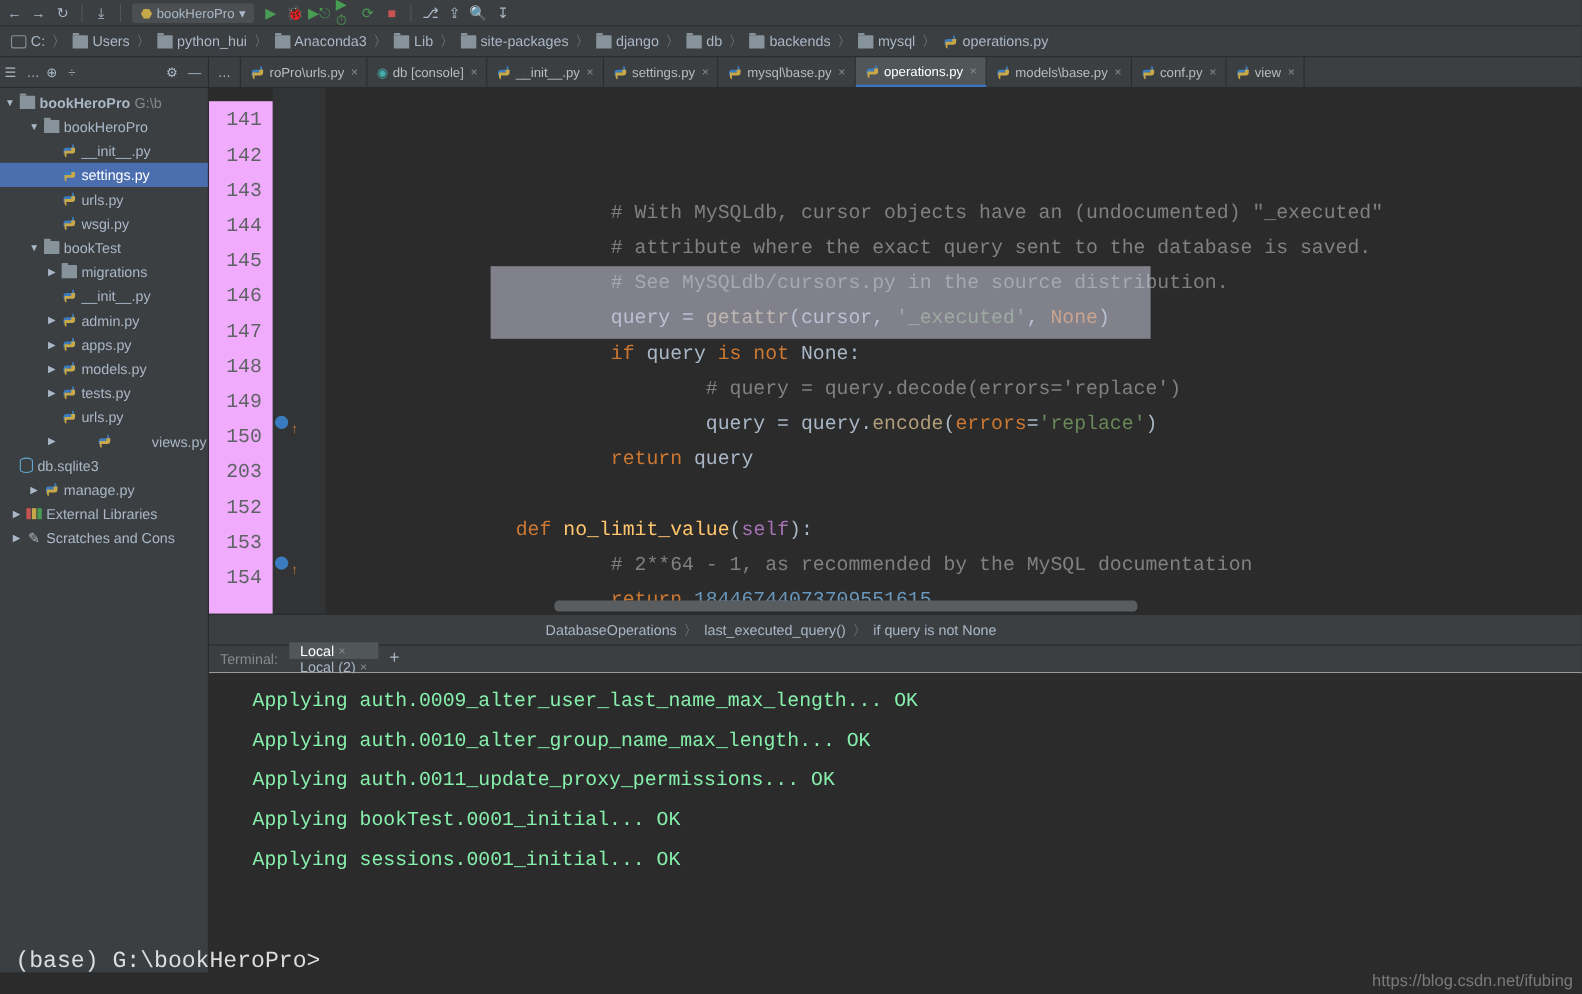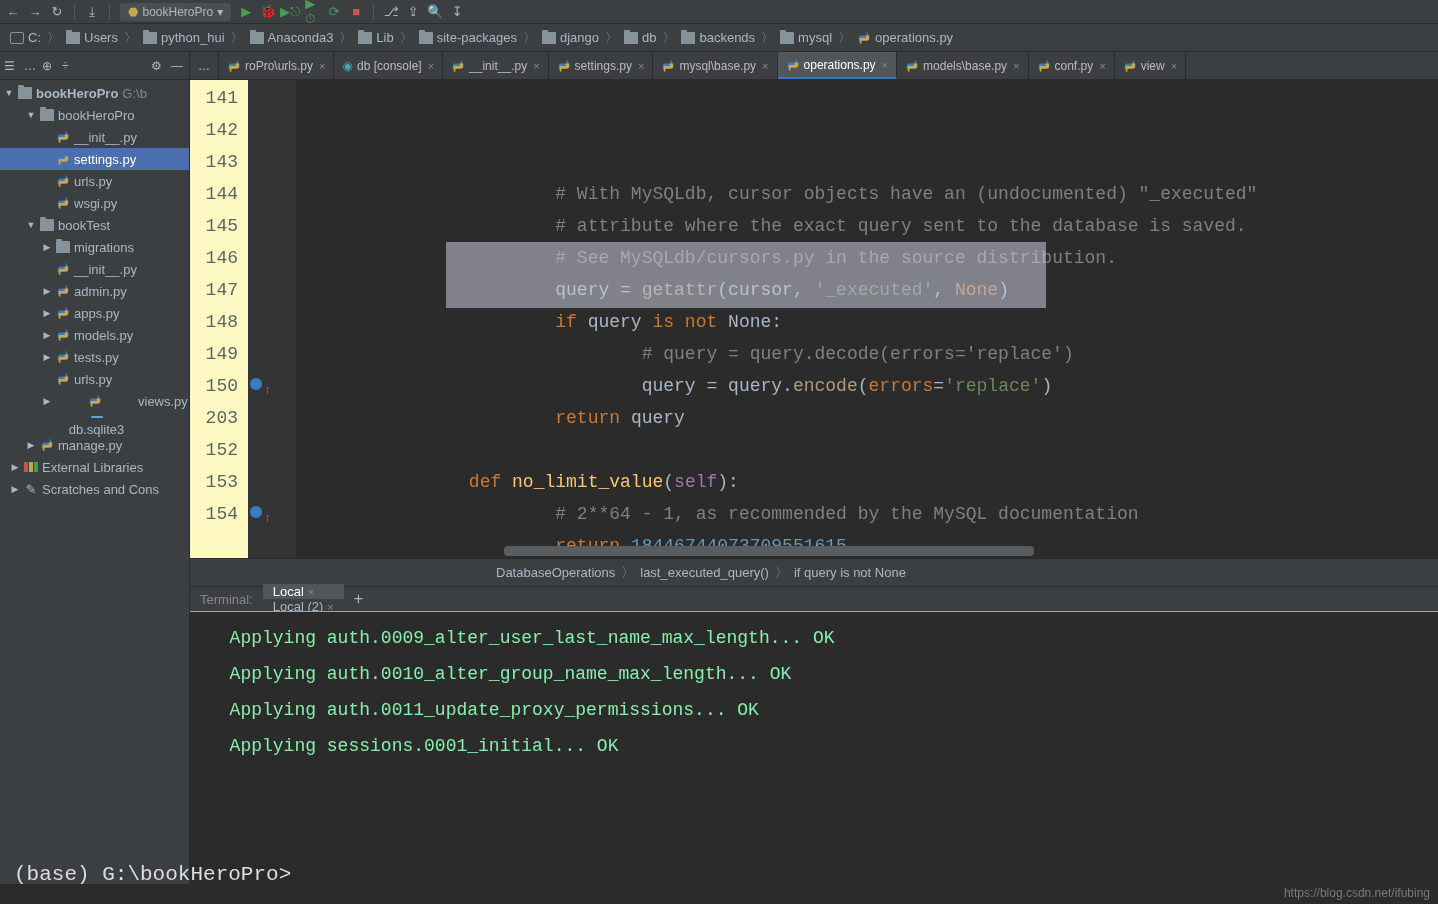--- a/index.html
+++ b/index.html
@@ -120,26 +120,27 @@
     flex:1;
     display:flex;
     font-family:Consolas,"Courier New",monospace;
     font-size:18px;
     line-height:32px;
     overflow:hidden;
     position:relative;
   }
   .gutter {
     width:58px;
-    background:#fef9c3;
+    background:#f0abfc;
     color:#606366;
     text-align:right;
     padding-right:10px;
     padding-top:2px;
     user-select:none;
+    margin-top:12px;
   }
   .gutter div { height:32px; }
   .marks {
     width:48px;
     background:#313335;
     position:relative;
   }
   .marks .mark {
     position:absolute; left:2px;
     width:12px; height:12px; border-radius:50%;
@@ -200,21 +201,21 @@
     padding:8px 18px 0 18px;
     color:#86efac;
     height:272px;
   }
   .terminal .row { white-space:pre; }
   
   .status {
     position:absolute;
     right:8px; bottom:4px;
     color:#7a7a7a;
-    font-size:12px;
+    font-size:15px;
   }
   .prompt {
     position:absolute;
     left:14px; bottom:18px;
     font-family:Consolas,"Courier New",monospace;
     font-size:21px;
     color:#ddd;
     text-align:center;
   }
   .hscroll {
@@ -453,21 +454,21 @@
         <div class="tree-row" style="padding-left: 42px; gap: 36px;">
           <span class="tri closed"></span>
           <span class="py-icon">
             <svg viewBox="0 0 16 16">
               <path fill="#3b7cc0" d="M7 1h4v4H5a3 3 0 00-3 3v3h4V8h7V4a3 3 0 00-3-3H7z"></path>
               <path fill="#c9a84a" d="M9 15H5v-4h6a3 3 0 003-3V5h-4v3H3v4a3 3 0 003 3h3z"></path>
             </svg>
           </span>
           <span>views.py</span>
         </div>
-        <div class="tree-row" style=" flex-direction: column;">
+        <div class="tree-row" style="">
           <span class="tri none"></span>
           <span class="db-icon"></span>
           <span>db.sqlite3</span>
         </div>
         <div class="tree-row" style="padding-left: 26px;">
           <span class="tri closed"></span>
           <span class="py-icon">
             <svg viewBox="0 0 16 16">
               <path fill="#3b7cc0" d="M7 1h4v4H5a3 3 0 00-3 3v3h4V8h7V4a3 3 0 00-3-3H7z"></path>
               <path fill="#c9a84a" d="M9 15H5v-4h6a3 3 0 003-3V5h-4v3H3v4a3 3 0 003 3h3z"></path>
@@ -636,19 +637,20 @@
             <span>Local (2)</span>
             <span class="close" style="color:#888;font-size:11px;">×</span>
           </span>
         </span>
       <span class="plus">+</span>
     </div>
     <div class="terminal" id="terminal">
         <div class="row">  Applying auth.0009_alter_user_last_name_max_length... OK</div>
         <div class="row">  Applying auth.0010_alter_group_name_max_length... OK</div>
         <div class="row">  Applying auth.0011_update_proxy_permissions... OK</div>
+        <div class="row">  Applying bookTest.0001_initial... OK</div>
         <div class="row">  Applying sessions.0001_initial... OK</div>
       </div>
   </div>
 </div>
 
 <div class="prompt">(base) G:\bookHeroPro&gt;</div>
 <div class="status">https://blog.csdn.net/ifubing</div>
 
 </body></html>

